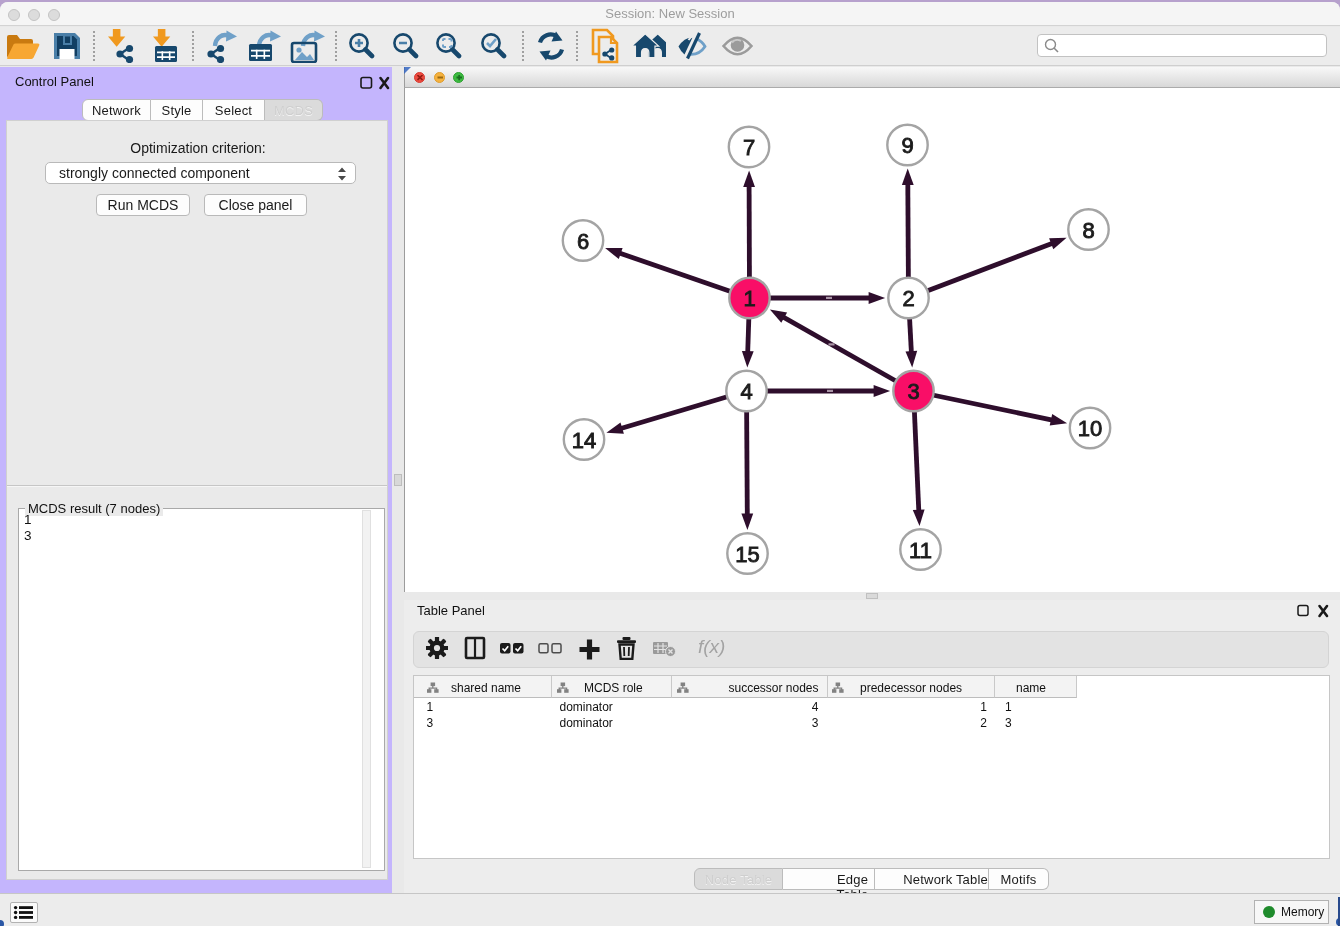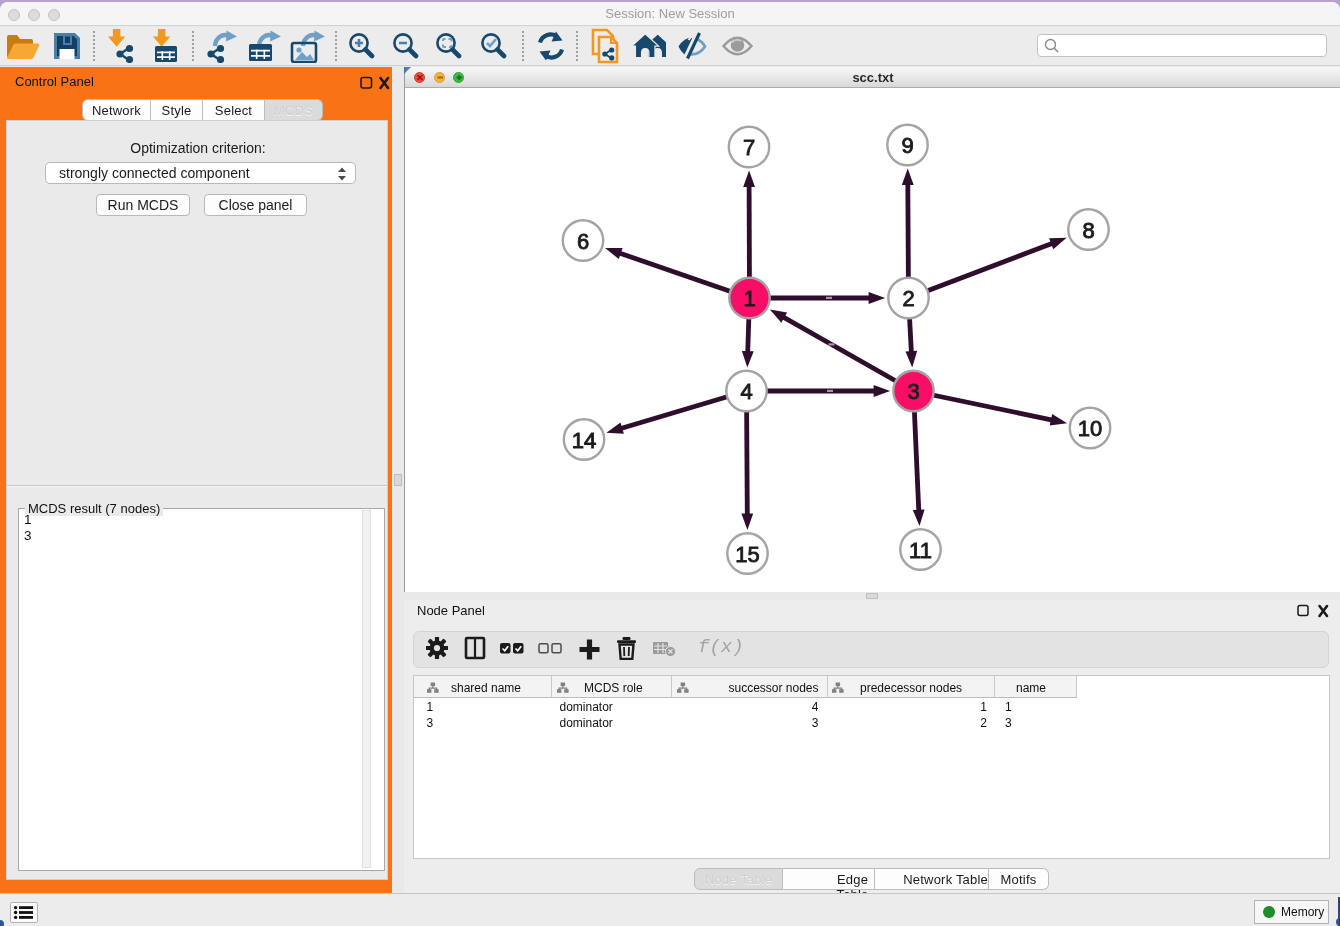--- a/index.html
+++ b/index.html
@@ -6,21 +6,21 @@
 body { font-family:"Liberation Sans",sans-serif; background:#b7a1cd; position:relative; }
 .abs { position:absolute; }
 #app { position:absolute; left:0; top:2px; width:1340px; height:924px; background:#e9e9e9; border-radius:8px 8px 0 0; overflow:hidden; }
 #titlebar { position:absolute; left:0; top:0; width:1340px; height:24px; background:#f5f5f5; border-bottom:1px solid #d3d3d3; }
 .tl { position:absolute; top:6.5px; width:12px; height:12px; border-radius:50%; background:#dcdcdc; border:1px solid #c3c3c3; }
 #title-text { position:absolute; top:4px; left:0; width:1340px; text-align:center; font-size:13px; color:#9d9d9d; }
 #toolbar { position:absolute; left:0; top:25px; width:1340px; height:39px; background:#ececec; border-bottom:1px solid #cfcfcf; }
 .sep { position:absolute; top:4px; height:30px; width:0; border-left:2px dotted #9f9f9f; }
 .ticon { position:absolute; }
 #searchbox { position:absolute; left:1037px; top:7px; width:290px; height:23px; background:#fff; border:1px solid #c2c2c2; border-radius:4px; }
-#cpanel { position:absolute; left:0; top:65px; width:392px; height:826px; background:#f97316; }
+#cpanel { position:absolute; left:0; top:65px; width:392px; height:826px; background:#c4b5fd; }
 #cp-title { position:absolute; left:15px; top:7px; font-size:13px; color:#111; }
 .tabrow { position:absolute; display:flex; }
 .tab { font-size:13px; letter-spacing:0.2px; color:#1a1a1a; background:#fdfdfd; border:1px solid #bcbcbc; border-left:none; text-align:center; padding-top:3px; height:22px; }
 .tab.first { border-left:1px solid #bcbcbc; border-radius:6px 0 0 6px; }
 .tab.last { border-radius:0 6px 6px 0; }
 .tab.sel { background:#dbdbdb; color:#cfcfcf; text-shadow:0 1px 0 #f3f3f3; }
 #cp-content { position:absolute; left:6px; top:53px; width:382px; height:760px; background:#eaeaea; border:1px solid #d0d0d0; }
 #opt-label { position:absolute; left:0; top:19px; width:382px; text-align:center; font-size:14px; color:#1a1a1a; }
 #dropdown { position:absolute; left:38px; top:41px; width:311px; height:22px; background:#fff; border:1px solid #b9b9b9; border-radius:5px; font-size:14px; color:#1a1a1a; line-height:20px; padding-left:13px; }
 .btn { position:absolute; top:73px; height:22px; background:#fdfdfd; border:1px solid #b9b9b9; border-radius:4px; font-size:14px; color:#1a1a1a; text-align:center; line-height:20px; }
@@ -231,21 +231,20 @@
 <div id="net-titlebar">
  <div class="mtl" style="left:9px; background:#ee4b40; border:1px solid #d43b31;"></div>
  <div class="mtl" style="left:29px; background:#f6b23e; border:1px solid #dd9c2e;"></div>
  <div class="mtl" style="left:48px; background:#3dbb41; border:1px solid #2da131;"></div>
  <svg class="abs" style="left:12px;top:8px" width="50" height="6" viewBox="0 0 50 6">
   <path d="M0.5,0 L5.5,5 M5.5,0 L0.5,5" stroke="#8f1c12" stroke-width="1.6"></path>
   <line x1="20.5" y1="2.5" x2="26" y2="2.5" stroke="#9a6a12" stroke-width="1.8"></line>
   <line x1="39.5" y1="2.5" x2="45" y2="2.5" stroke="#1a7020" stroke-width="1.8"></line>
   <line x1="42.2" y1="-0.2" x2="42.2" y2="5.2" stroke="#1a7020" stroke-width="1.8"></line>
  </svg>
- <div id="net-title">scc.txt</div>
 </div>
 <div id="net-canvas">
 <svg width="935" height="503" viewBox="0 0 935 503" font-family="Liberation Sans, sans-serif">
 <line x1="344.5" y1="210.0" x2="344.1" y2="97.4" stroke="#2e0e2c" stroke-width="4.8"></line>
 <polygon points="344.1,82.4 350.0,98.9 338.2,98.9" fill="#2e0e2c"></polygon>
 <line x1="344.5" y1="210.0" x2="214.3" y2="165.0" stroke="#2e0e2c" stroke-width="4.8"></line>
 <polygon points="200.1,160.1 217.6,159.9 213.8,171.1" fill="#2e0e2c"></polygon>
 <line x1="344.5" y1="210.0" x2="465.1" y2="210.0" stroke="#2e0e2c" stroke-width="4.8"></line>
 <polygon points="480.1,210.0 463.6,215.9 463.6,204.1" fill="#2e0e2c"></polygon>
 <line x1="344.5" y1="210.0" x2="342.7" y2="264.6" stroke="#2e0e2c" stroke-width="4.8"></line>
@@ -296,21 +295,21 @@
 <circle cx="515.5" cy="461.5" r="20.2" fill="#ffffff" stroke="#a4a4a4" stroke-width="2.4"></circle>
 <text x="515.5" y="469.5" font-size="22" fill="#1c1c1c" stroke="#1c1c1c" stroke-width="0.9" text-anchor="middle">11</text>
 </svg>
 </div>
 <svg id="net-blue" style="position:absolute;left:0;top:0" width="7" height="7" viewBox="0 0 7 7">
         <path d="M0,0 L7,0 L0,7 Z" fill="#3465c0" opacity="0.85"></path>
       </svg>
 </div>
 <div id="hsplit-handle"></div>
     <div id="tpanel">
-<div id="tp-title">Node Panel</div>
+<div id="tp-title">Table Panel</div>
 <svg class="abs" style="left:893px;top:4px;" width="32" height="14" viewBox="0 0 32 14">
 <rect x="1" y="1.5" width="10" height="10" fill="none" stroke="#1a1a1a" stroke-width="1.5" rx="2"></rect>
 <path d="M22.5,2 L30,12 M30,2 L22.5,12" stroke="#1a1a1a" stroke-width="2.6" stroke-linecap="round"></path>
 </svg>
 <div id="tp-toolbar">
         <svg class="abs" style="left:12px;top:5px" width="22" height="22" viewBox="0 0 22 22">
           <g transform="translate(11,11)">
             <rect x="-2.1" y="-11.4" width="4.2" height="5.2" rx="1" fill="#1b1b1b" transform="rotate(0)"></rect>
             <rect x="-2.1" y="-11.4" width="4.2" height="5.2" rx="1" fill="#1b1b1b" transform="rotate(45)"></rect>
             <rect x="-2.1" y="-11.4" width="4.2" height="5.2" rx="1" fill="#1b1b1b" transform="rotate(90)"></rect>
@@ -349,21 +348,21 @@
           <rect x="2" y="3.2" width="19" height="2.8" rx="1" fill="#1b1b1b"></rect>
           <path d="M4.5,7.5 h14 l-1.2,14.5 h-11.6 z" fill="none" stroke="#1b1b1b" stroke-width="2.4"></path>
           <path d="M9,10 l0.3,9 M14,10 l-0.3,9" stroke="#1b1b1b" stroke-width="1.8"></path>
         </svg>
         <svg class="abs" style="left:239px;top:8px" width="23" height="18" viewBox="0 0 23 18">
           <rect x="0" y="2" width="15" height="12" rx="1" fill="#9a9a9a"></rect>
           <path d="M1,6 h13 M1,9.5 h13 M5,3 v10 M10,3 v10" stroke="#e3e3e3" stroke-width="1.2"></path>
           <circle cx="17.5" cy="11.5" r="5" fill="#9a9a9a" stroke="#e3e3e3" stroke-width="1"></circle>
           <path d="M15.5,9.5 l4,4 M19.5,9.5 l-4,4" stroke="#e3e3e3" stroke-width="1.4"></path>
         </svg>
-        <div class="abs" style="left:284px;top:4px;font-family:Liberation Mono, monospace;font-style:italic;font-size:19px;color:#a3a3a3;">f(x)</div>
+        <div class="abs" style="left:284px;top:4px;font-family:Liberation Sans, sans-serif;font-style:italic;font-size:19px;color:#a3a3a3;">f(x)</div>
       </div>
 <div id="tbl">
         <div class="th" style="left:0px;width:138px;"></div>
         <svg class="abs" style="left:13px;top:6px" width="12" height="11" viewBox="0 0 12 11">
           <rect x="3.6" y="0.5" width="4.5" height="3.6" fill="#828282"></rect>
           <path d="M5.8,4 v2.5 M2.2,8 v-1.8 h7.4 v1.8" stroke="#828282" stroke-width="1.3" fill="none"></path>
           <rect x="0" y="7.2" width="4.4" height="3.6" fill="#828282"></rect>
           <rect x="7.2" y="7.2" width="4.4" height="3.6" fill="#828282"></rect>
         </svg>
         <div class="td" style="left:37px;top:4.5px;">shared name</div>

